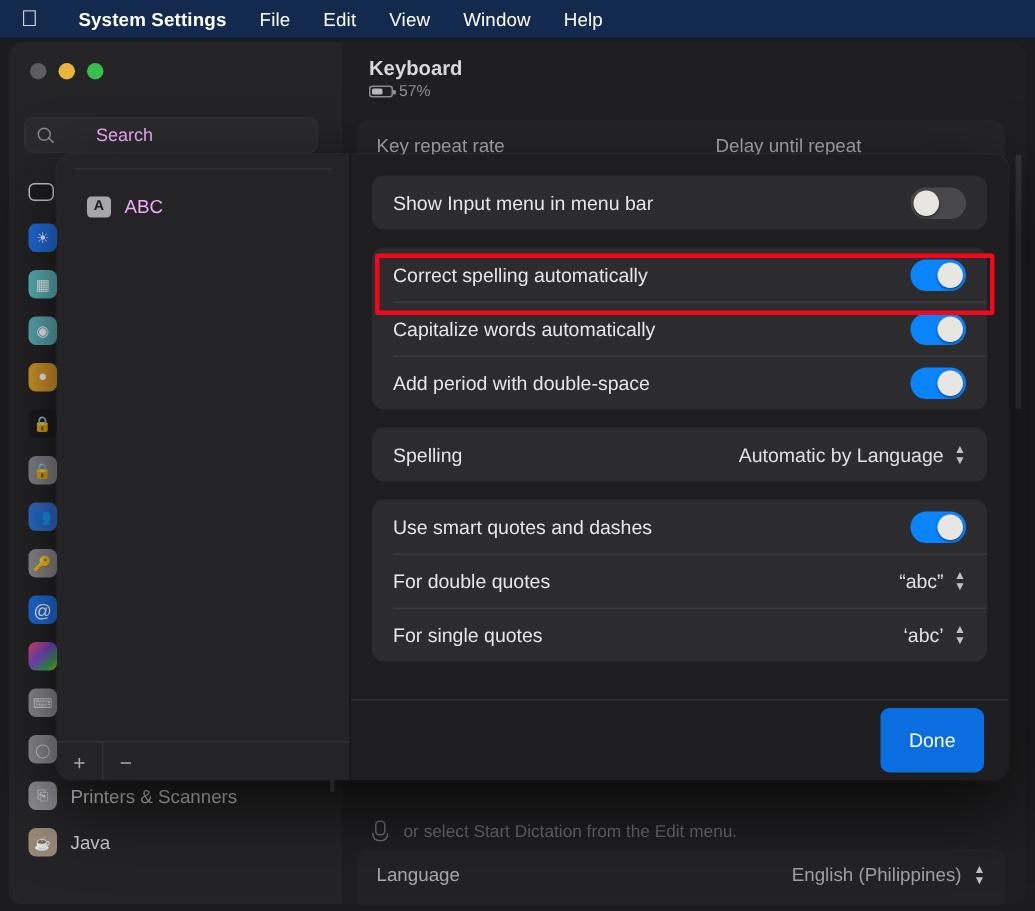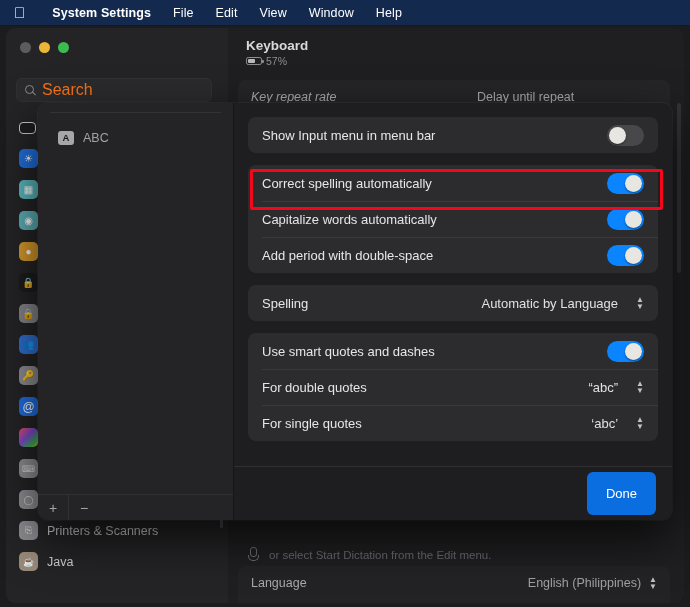--- a/index.html
+++ b/index.html
@@ -46,21 +46,21 @@
   }
   .search-glyph { width: 11px; height: 11px; position: relative; flex: 0 0 auto; }
   .search-glyph::before {
     content:''; position:absolute; left:0; top:0; width:7px; height:7px;
     border:1.3px solid #8a8a8e; border-radius:50%;
   }
   .search-glyph::after {
     content:''; position:absolute; left:6.5px; top:6.5px; width:4.5px; height:1.3px;
     background:#8a8a8e; transform: rotate(45deg); transform-origin: left center;
   }
-  .search-ph { color: #f97316; font-size: 16px; }
+  .search-ph { color: #f0abfc; font-size: 12px; margin-left: 22px; }
 
   .side-list { position: absolute; left: 0; top: 84px; width: 222px; bottom: 0; }
   .side-row {
     display: flex; align-items: center; gap: 9px;
     height: 31px; padding-left: 13px;
   }
   .side-ico {
     width: 19px; height: 19px; border-radius: 5px; flex: 0 0 auto;
     display: flex; align-items: center; justify-content: center;
     font-size: 10px; color: #fff; position: relative;
@@ -89,21 +89,21 @@
     position: absolute; left: 10px; right: 14px; background: #252527;
     border-radius: 8px;
   }
   .bg-row {
     display: flex; align-items: center; justify-content: space-between;
     height: 33px; padding: 0 13px;
   }
   .bg-lab { font-size: 12.5px; color: #a9a9ae; }
   .bg-val { font-size: 12.5px; color: #a0a0a5; display: flex; align-items: center; gap: 6px; }
   .bg-row.split { justify-content: flex-start; }
-  .bg-row.split .s1 { width: 226px; font-style: italic; }
+  .bg-row.split .s1 { width: 226px; }
 
   .dictation-line {
     position: absolute; left: 18px; top: 519px; display: flex; align-items: center; gap: 10px;
   }
   .mic-ico { width: 13px; height: 15px; position: relative; }
   .mic-ico::before {
     content:''; position:absolute; left:4px; top:0; width:5px; height:8px;
     border:1.2px solid #6e6e73; border-radius: 3px;
   }
   .mic-ico::after {
@@ -133,21 +133,21 @@
   .sheet-side {
     width: 196px; background: #242426; position: relative;
     border-right: 1px solid #151517;
   }
   .src-row {
     margin: 11px 10px 0 10px; height: 27px; border-radius: 6px;
     display: flex; align-items: center; padding: 0 10px; gap: 9px;
   }
   .src-row.sel { background: #1563d8; }
   .src-row.sel .src-label { color: #ffffff; font-weight: bold; }
-  .src-label { font-size: 12.5px; color: #a3a3a3; }
+  .src-label { font-size: 12.5px; color: #f0abfc; }
   .src-sep { height: 1px; background: #333336; margin: 9px 12px 0 12px; }
   .abc-badge {
     width: 16px; height: 14px; border-radius: 3px; background: #a6a6ab;
     color: #1b1b1d; font-size: 9.5px; font-weight: bold;
     display: flex; align-items: center; justify-content: center; flex: 0 0 auto;
   }
   .side-foot {
     position: absolute; left: 0; bottom: 0; width: 100%; height: 26px;
     border-top: 1px solid #313134; display: flex; align-items: center;
   }
@@ -162,21 +162,21 @@
   .card { background: #2c2c2e; border-radius: 8px; overflow: hidden; margin-bottom: 12px; }
   .row {
     display: flex; align-items: center; justify-content: space-between;
     height: 36px; padding: 0 14px; position: relative; border-radius: 13px;
   }
   .row + .row::before {
     content:''; position: absolute; left: 14px; right: 0; top: 0; height: 1px;
     background: #3a3a3d;
   }
   .row-label { font-size: 13px; color: #e6e6ea; }
-  .row-value { font-size: 13px; color: #e0e0e4; display: flex; align-items: center; gap: 16px; }
+  .row-value { font-size: 13px; color: #e0e0e4; display: flex; align-items: center; gap: 5px; }
 
   .toggle {
     width: 37px; height: 21px; border-radius: 11px; position: relative;
     background: #48484b; flex: 0 0 auto;
   }
   .toggle.on { background: #0a84ff; }
   .toggle .knob {
     position: absolute; top: 2px; left: 2px; width: 17px; height: 17px;
     border-radius: 50%; background: #e8e6e1;
     box-shadow: 0 1px 2px rgba(0,0,0,.45);

